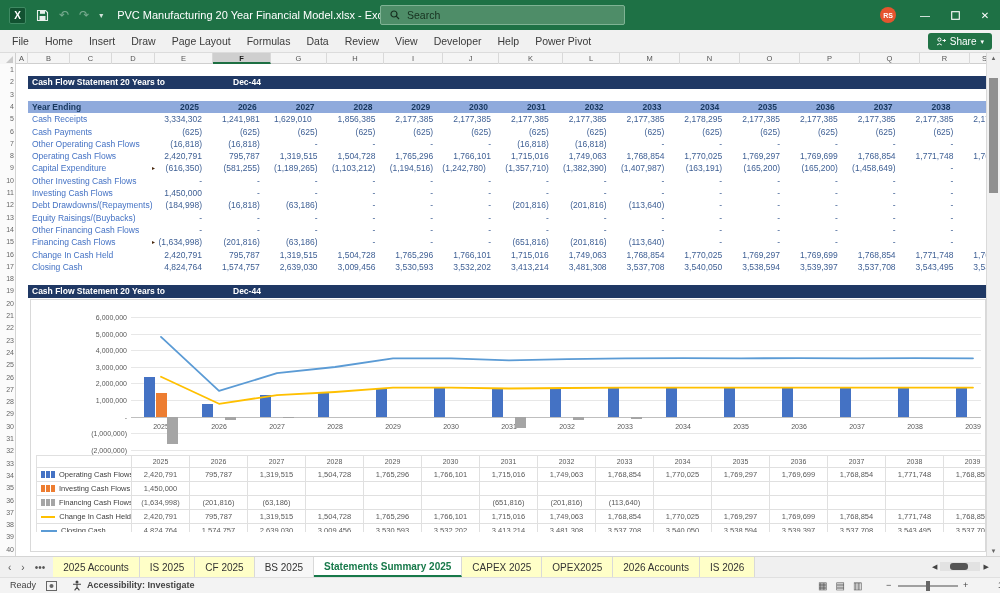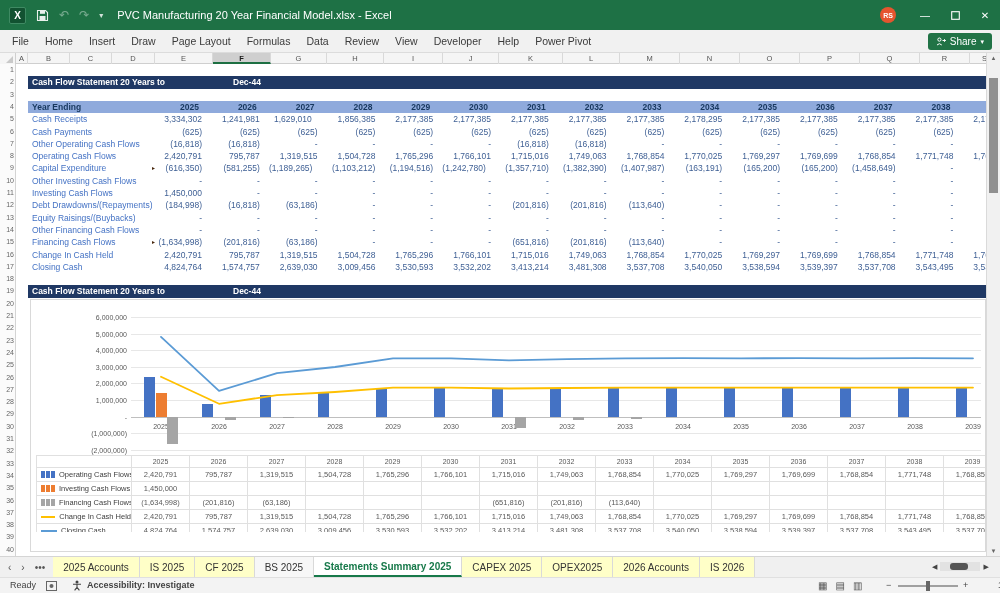--- a/index.html
+++ b/index.html
@@ -92,20 +92,27 @@
       <svg width="13" height="13" viewBox="0 0 13 13">
           <path d="M1.5 1.5h8l2 2v8h-10z" fill="none" stroke="#fff" stroke-width="1.1"></path>
           <rect x="3.5" y="7" width="6" height="4" fill="#fff"></rect>
           <rect x="4" y="1.8" width="5" height="3" fill="#fff"></rect>
         </svg>
       <span class="ghost">↶</span>
       <span class="ghost">↷</span>
       <span class="caret">▾</span>
     </div>
     <span class="doc-title">PVC Manufacturing 20 Year Financial Model.xlsx  -  Excel</span>
+    <div class="searchbox">
+      <svg width="10" height="10" viewBox="0 0 10 10">
+          <circle cx="4" cy="4" r="3" fill="none" stroke="#16301f" stroke-width="1.2"></circle>
+          <line x1="6.2" y1="6.2" x2="9" y2="9" stroke="#16301f" stroke-width="1.2"></line>
+        </svg>
+      <span>Search</span>
+    </div>
     <div class="tb-right">
       <div class="avatar">RS</div>
       <div class="winbtn">—</div>
       <div class="winbtn">
         <svg width="9" height="9" viewBox="0 0 9 9">
             <rect x="0.7" y="0.7" width="7.6" height="7.6" fill="none" stroke="#fff" stroke-width="1.1"></rect>
           </svg>
       </div>
       <div class="winbtn">✕</div>
     </div>
@@ -300,21 +307,21 @@
         <span class="vcell" style="left: 756px;">1,769,699</span>
         <span class="vcell" style="left: 813.8px;">1,768,854</span>
         <span class="vcell" style="left: 871.6px;">1,771,748</span>
         <span class="vcell" style="left: 929.4px;">1,768,854</span>
       </div>
       <div class="srow" style="top: 162.4px;">
         <span class="lbl">Capital Expenditure</span>
         <span class="mk">▸</span>
         <span class="vcell" style="left: 120.2px;">(616,350)</span>
         <span class="vcell" style="left: 178px;">(581,255)</span>
-        <span class="vcell" style="left: 235.8px; text-align: center;">(1,189,265)</span>
+        <span class="vcell" style="left: 235.8px;">(1,189,265)</span>
         <span class="vcell" style="left: 293.6px;">(1,103,212)</span>
         <span class="vcell" style="left: 351.4px;">(1,194,516)</span>
         <span class="vcell" style="left: 409.2px; text-align: center;">(1,242,780)</span>
         <span class="vcell" style="left: 467px;">(1,357,710)</span>
         <span class="vcell" style="left: 524.8px;">(1,382,390)</span>
         <span class="vcell" style="left: 582.6px;">(1,407,987)</span>
         <span class="vcell" style="left: 640.4px;">(163,191)</span>
         <span class="vcell" style="left: 698.2px;">(165,200)</span>
         <span class="vcell" style="left: 756px;">(165,200)</span>
         <span class="vcell" style="left: 813.8px;">(1,458,649)</span>

